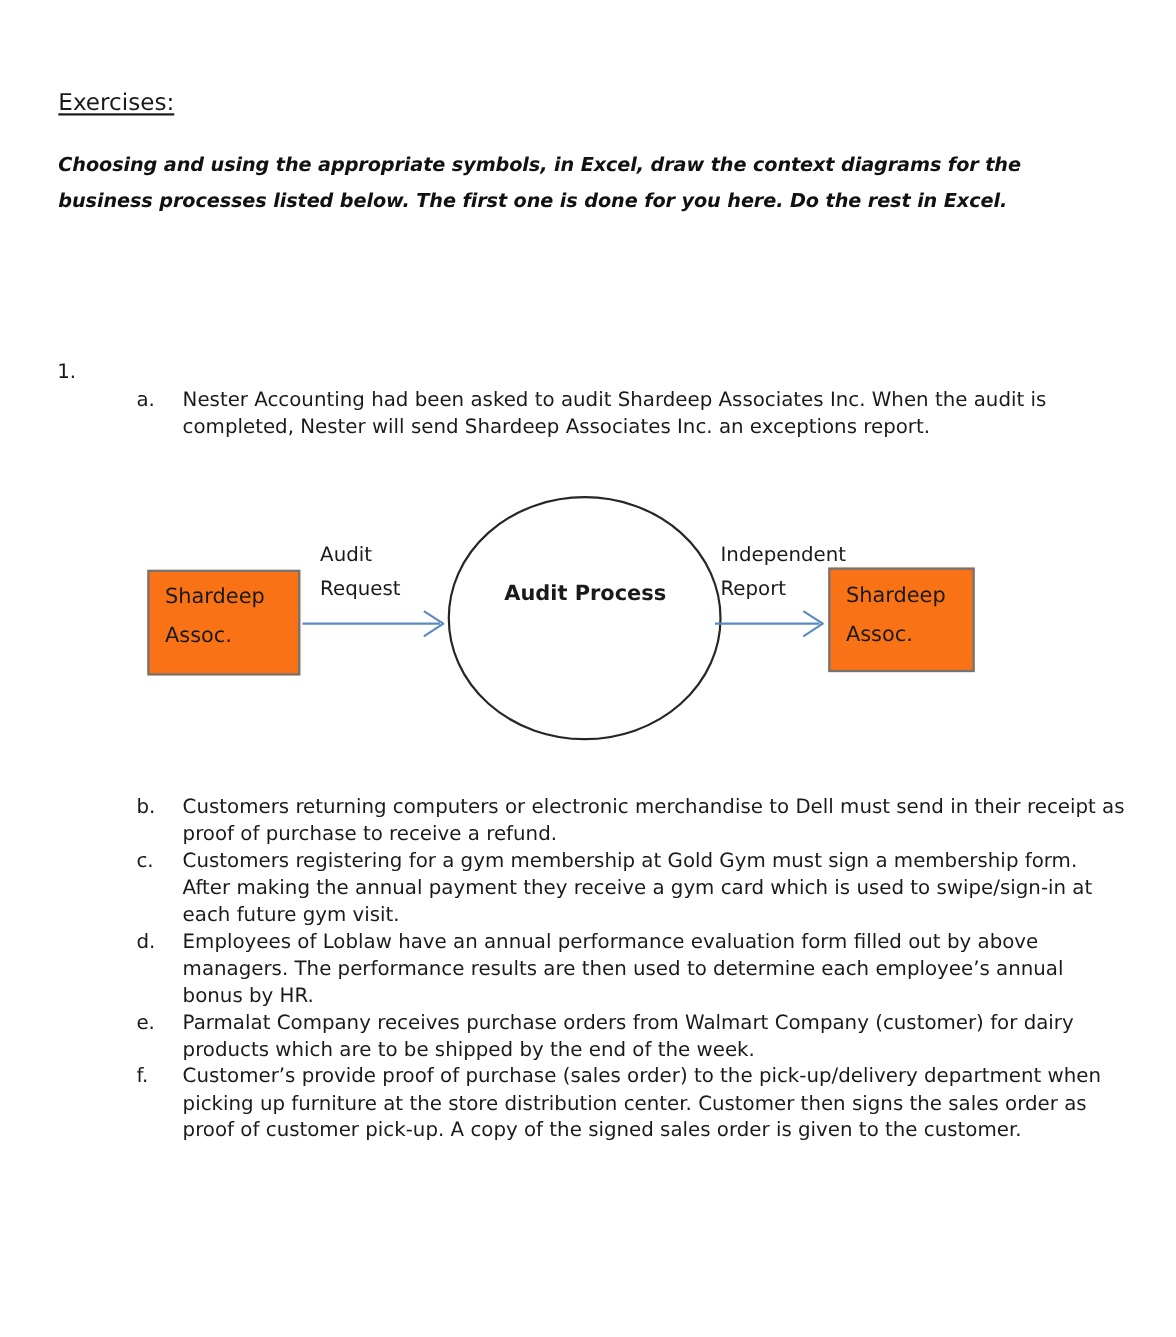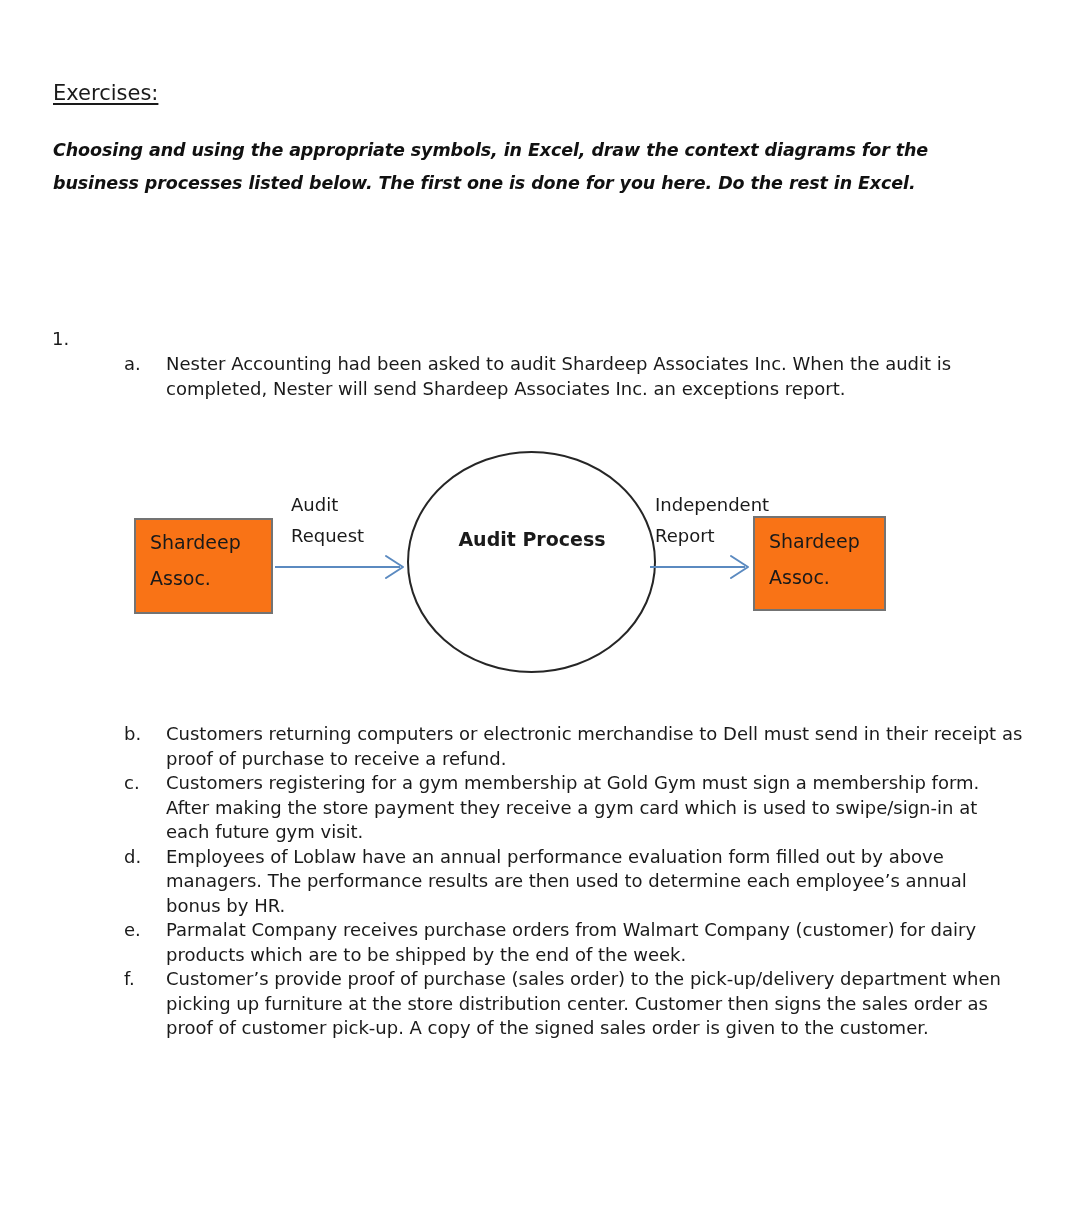--- a/index.html
+++ b/index.html
@@ -210,21 +210,21 @@
     </div>
   </div>
 
   <div class="list-level2 sub-rest">
     <div class="li-2">
       <span class="marker">b.</span>
         <span class="body">Customers returning computers or electronic merchandise to Dell must send in their receipt as proof of purchase to receive a refund.</span>
     </div>
     <div class="li-2">
       <span class="marker">c.</span>
-        <span class="body">Customers registering for a gym membership at Gold Gym must sign a membership form. After making the store payment they receive a gym card which is used to swipe/sign-in at each future gym visit.</span>
+        <span class="body">Customers registering for a gym membership at Gold Gym must sign a membership form. After making the annual payment they receive a gym card which is used to swipe/sign-in at each future gym visit.</span>
     </div>
     <div class="li-2">
       <span class="marker">d.</span>
         <span class="body">Employees of Loblaw have an annual performance evaluation form filled out by above managers. The performance results are then used to determine each employee’s annual bonus by HR.</span>
     </div>
     <div class="li-2">
       <span class="marker">e.</span>
         <span class="body">Parmalat Company receives purchase orders from Walmart Company (customer) for dairy products which are to be shipped by the end of the week.</span>
     </div>
     <div class="li-2">

